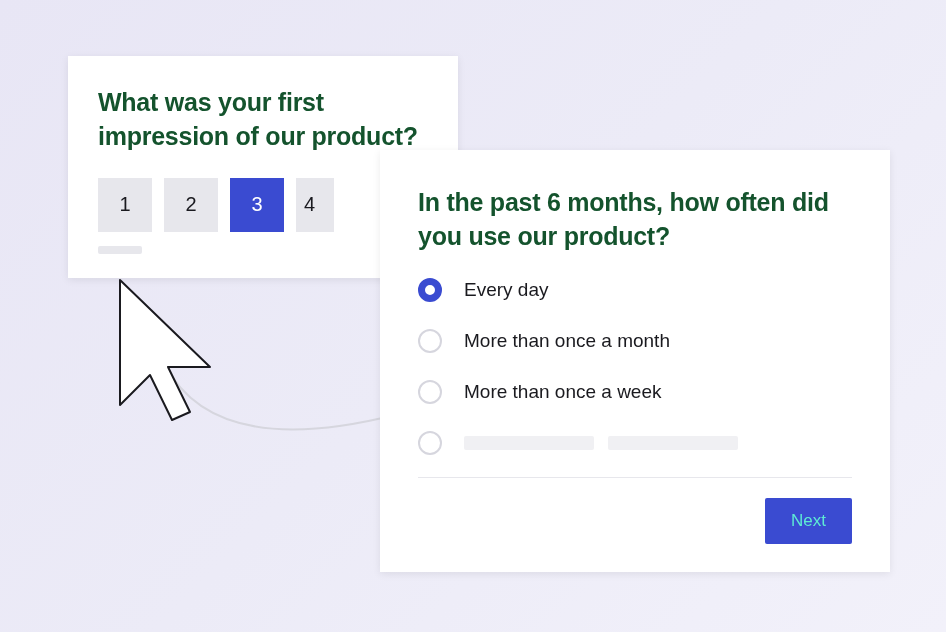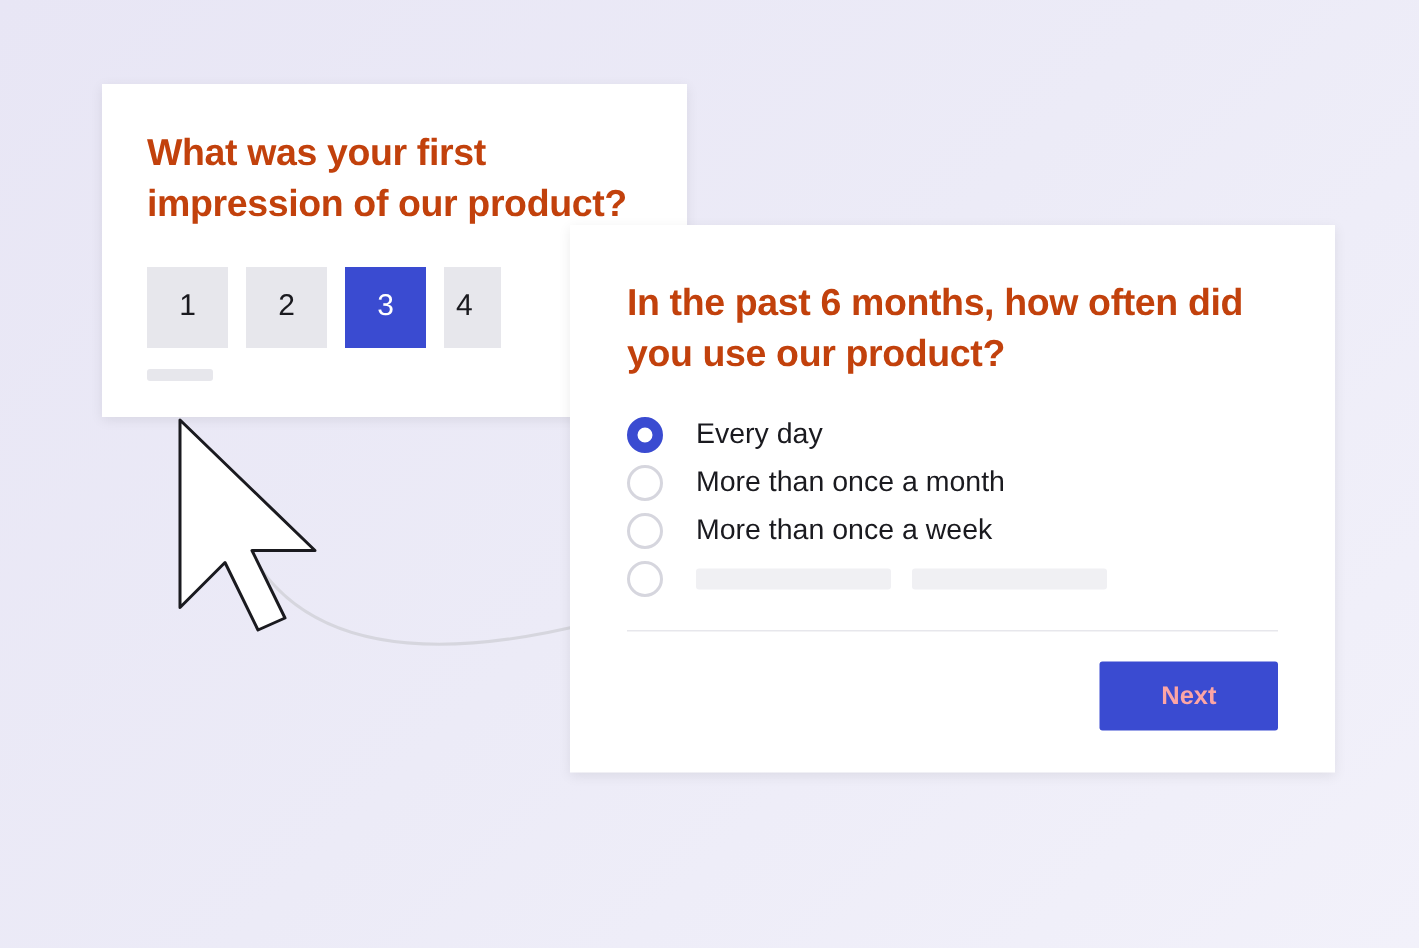--- a/index.html
+++ b/index.html
@@ -24,21 +24,21 @@
     }
     .card-radio {
       left: 380px;
       top: 150px;
       width: 510px;
       padding: 36px 38px 28px 38px;
     }
     .question {
       font-size: 25px;
       font-weight: 600;
-      color: #c2410c;
+      color: #14532d;
       line-height: 1.35;
       margin-bottom: 24px;
       letter-spacing: -0.01em;
     }
     .rating-row {
       display: flex;
       gap: 12px;
     }
     .rating-tile {
       width: 54px;
@@ -65,21 +65,21 @@
     .placeholder-bar {
       margin-top: 14px;
       width: 44px;
       height: 8px;
       background: #e7e7ec;
       border-radius: 2px;
     }
     .radio-list {
       display: flex;
       flex-direction: column;
-      gap: 8px;
+      gap: 27px;
       margin-bottom: 22px;
     }
     .radio-item {
       display: flex;
       align-items: center;
       gap: 22px;
       cursor: pointer;
     }
     .radio-circle {
       width: 24px;
@@ -110,25 +110,25 @@
       height: 1px;
       background: #e7e7ec;
       margin-bottom: 20px;
     }
     .footer {
       display: flex;
       justify-content: flex-end;
     }
     .btn-next {
       background: #3a4bd1;
-      color: #fca5a5;
+      color: #5eead4;
       border: none;
-      padding: 13px 41px;
+      padding: 13px 26px;
       font-size: 17px;
-      font-weight: 700;
+      font-weight: 400;
       cursor: pointer;
       border-radius: 2px;
     }
     .cursor-icon {
       position: absolute;
       left: 100px;
       top: 270px;
     }
     .curve {
       position: absolute;

